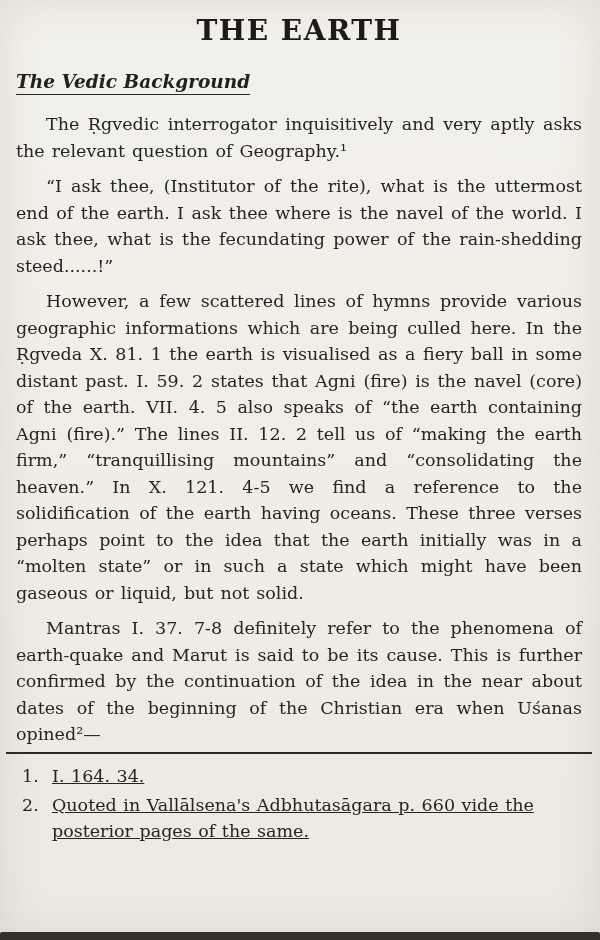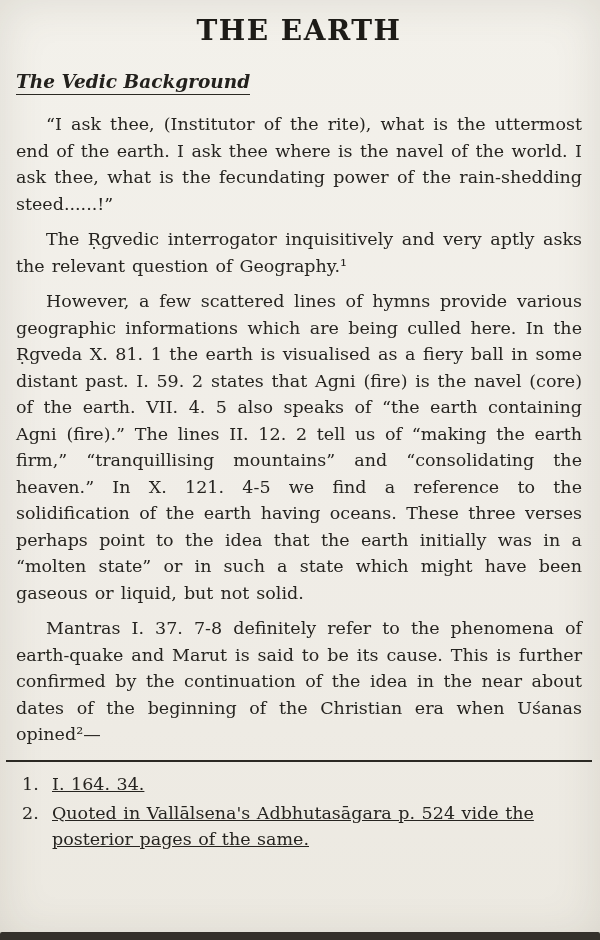--- a/index.html
+++ b/index.html
@@ -43,21 +43,21 @@
   .para {
     margin: 0 0 9px 0;
     font-size: 17.5px;
     line-height: 26.5px;
     text-align: justify;
     text-indent: 30px;
     word-spacing: 1.5px;
     color: #262420;
   }
   .para:last-of-type {
-    margin-bottom: 12px;
+    margin-bottom: 4px;
   }
   .footnote-rule {
     height: 0;
     border: none;
     border-top: 2px solid #2b2923;
     margin: 4px -10px 9px -10px;
   }
   .footnote {
     display: flex;
     font-size: 17.5px;
@@ -89,36 +89,36 @@
 <body>
 
 <div class="page">
 
   <h1 class="title">THE EARTH</h1>
 
   <h2 class="section-heading">
     <span class="underlined">The Vedic Background</span>
   </h2>
 
+  <p class="para">The Ṛgvedic interrogator inquisitively and very aptly asks the relevant question of Geography.¹</p>
+
   <p class="para">“I ask thee, (Institutor of the rite), what is the uttermost end of the earth.  I ask thee where is the navel of the world. I ask thee, what is the fecundating power of the rain-shedding steed......!”</p>
-
-  <p class="para">The Ṛgvedic interrogator inquisitively and very aptly asks the relevant question of Geography.¹</p>
 
 
   <p class="para">However, a few scattered lines of hymns provide various geographic informations which are being culled here.  In the Ṛgveda X. 81. 1 the earth is visualised as a fiery ball in some distant past. I. 59. 2 states that Agni (fire) is the navel (core) of the earth.  VII. 4. 5 also speaks of “the earth containing Agni (fire).”  The lines II. 12. 2 tell us of “making the earth firm,” “tranquillising mountains” and “consolidating the heaven.”  In X. 121. 4-5 we find a reference to the solidification of the earth having oceans. These three verses perhaps point to the idea that the earth initially was in a “molten state” or in such a state which might have been gaseous or liquid, but not solid.</p>
 
   <p class="para">Mantras I. 37. 7-8 definitely refer to the phenomena of earth-quake and Marut is said to be its cause.  This is further confirmed by the continuation of the idea in the near about dates of the beginning of the Christian era when Uśanas opined²—</p>
 
   <hr class="footnote-rule">
 
   <div class="footnote">
     <span class="fn-num">1.</span>
     <span class="fn-text">I. 164. 34.</span>
   </div>
 
   <div class="footnote">
     <span class="fn-num">2.</span>
-    <span class="fn-text">Quoted in Vallālsena's Adbhutasāgara p. 524 vide the posterior pages of the same.</span>
+    <span class="fn-text">Quoted in Vallālsena's Adbhutasāgara p. 660 vide the posterior pages of the same.</span>
   </div>
 
   <div class="scan-edge"></div>
 
 </div>
 
 </body></html>

